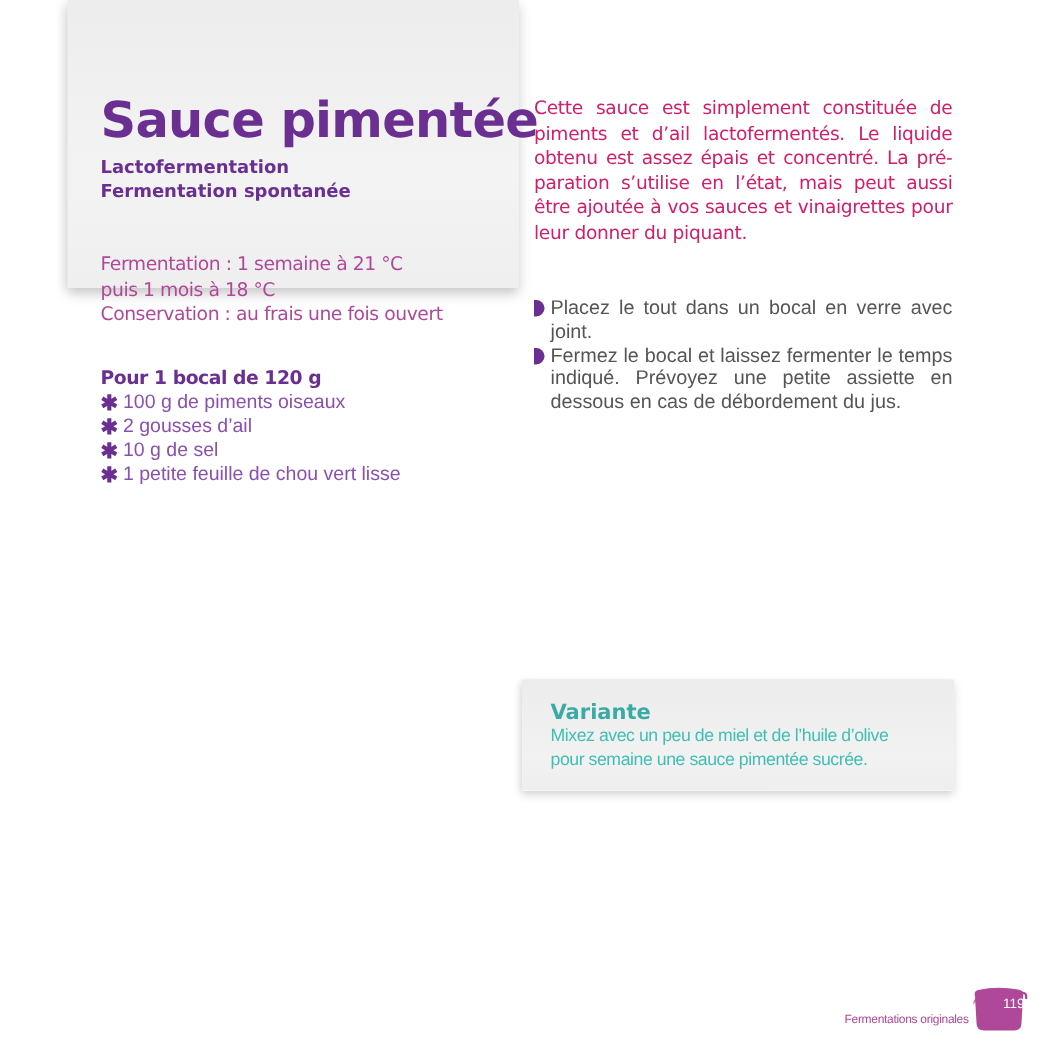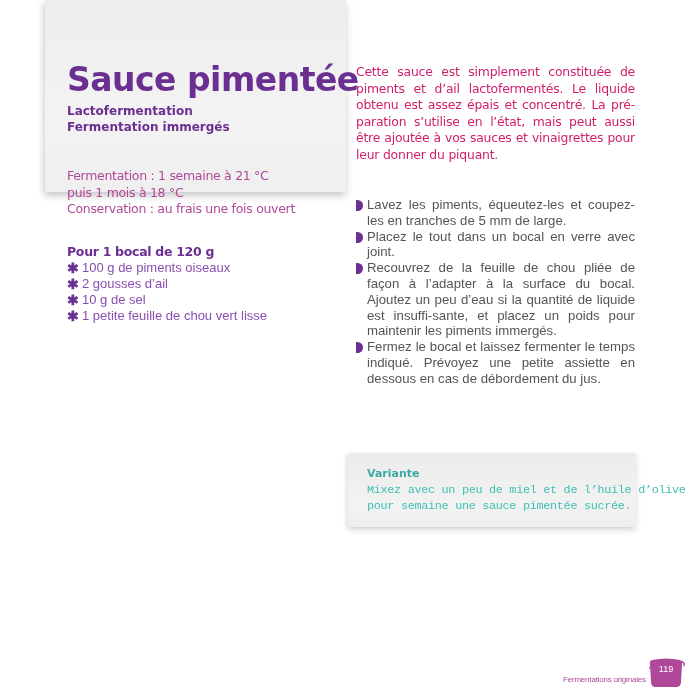--- a/index.html
+++ b/index.html
@@ -60,52 +60,52 @@
       background: #6a2f91; border-radius: 0 6px 6px 0;
     }
 
     .variant {
       position: absolute; left: 348px; top: 453px; width: 288px; height: 74px;
       background: linear-gradient(180deg, #ececec 0%, #f2f2f2 70%, #eeeeee 100%);
       box-shadow: 0 3px 6px rgba(0,0,0,0.15), -2px 1px 4px rgba(0,0,0,0.05);
     }
     .variant-title {
       position: absolute; left: 19px; top: 14px;
-      font-family: "DejaVu Sans", sans-serif; font-weight: bold; font-size: 11px;
+      font-family: "DejaVu Sans", sans-serif; font-weight: bold; font-size: 14px;
       color: #3aaba4;
     }
     .variant-text {
       position: absolute; left: 19px; top: 29px; width: 265px;
-      font-family: Liberation Mono, monospace; font-size: 11.8px; line-height: 16px;
+      font-family: Liberation Sans, sans-serif; font-size: 11.8px; line-height: 16px;
       color: #3fbfb4; letter-spacing: -0.3px;
     }
     .variant-text div { white-space: nowrap; }
 
     .footer-label {
       position: absolute; left: 563px; top: 675px;
       font-family: "Liberation Sans", sans-serif; font-size: 8px; color: #b0489a;
       white-space: nowrap; letter-spacing: -0.2px;
     }
     .page-badge {
       position: absolute; left: 649px; top: 658px; width: 34px; height: 30px;
     }
     .page-badge svg { position: absolute; left: 0; top: 0; }
     .page-num {
-      position: absolute; left: 0; top: 6px; width: 34px; text-align: center;
+      position: absolute; left: 0; top: 6px; width: 34px; text-align: right;
       font-family: "Liberation Sans", sans-serif; font-size: 9px; color: #ffffff;
     }
   </style>
 </head>
 <body>
 
 <div class="title-card">
   <h1 class="title">Sauce pimentée</h1>
   <div class="subtitle">
     <div>Lactofermentation</div>
-    <div>Fermentation immergés</div>
+    <div>Fermentation spontanée</div>
   </div>
 </div>
 
 <div class="meta">
   <div>Fermentation : 1 semaine à 21 °C</div>
   <div>puis 1 mois à 18 °C</div>
   <div>Conservation : au frais une fois ouvert</div>
 </div>
 
 <div class="ingredients">
@@ -126,29 +126,21 @@
     <span class="star">✱</span>
     <span>1 petite feuille de chou vert lisse</span>
   </div>
 </div>
 
 <p class="intro">Cette sauce est simplement constituée de piments et d’ail lactofermentés. Le liquide obtenu est assez épais et concentré. La pré-paration s’utilise en l’état, mais peut aussi être ajoutée à vos sauces et vinaigrettes pour leur donner du piquant.</p>
 
 <div class="steps">
   <div class="step">
     <span class="marker"></span>
-    <span>Lavez les piments, équeutez-les et coupez-les en tranches de 5 mm de large.</span>
-  </div>
-  <div class="step">
-    <span class="marker"></span>
     <span>Placez le tout dans un bocal en verre avec joint.</span>
-  </div>
-  <div class="step">
-    <span class="marker"></span>
-    <span>Recouvrez de la feuille de chou pliée de façon à l’adapter à la surface du bocal. Ajoutez un peu d’eau si la quantité de liquide est insuffi-sante, et placez un poids pour maintenir les piments immergés.</span>
   </div>
   <div class="step">
     <span class="marker"></span>
     <span>Fermez le bocal et laissez fermenter le temps indiqué. Prévoyez une petite assiette en dessous en cas de débordement du jus.</span>
   </div>
 </div>
 
 <div class="variant">
   <div class="variant-title">Variante</div>
   <div class="variant-text">

